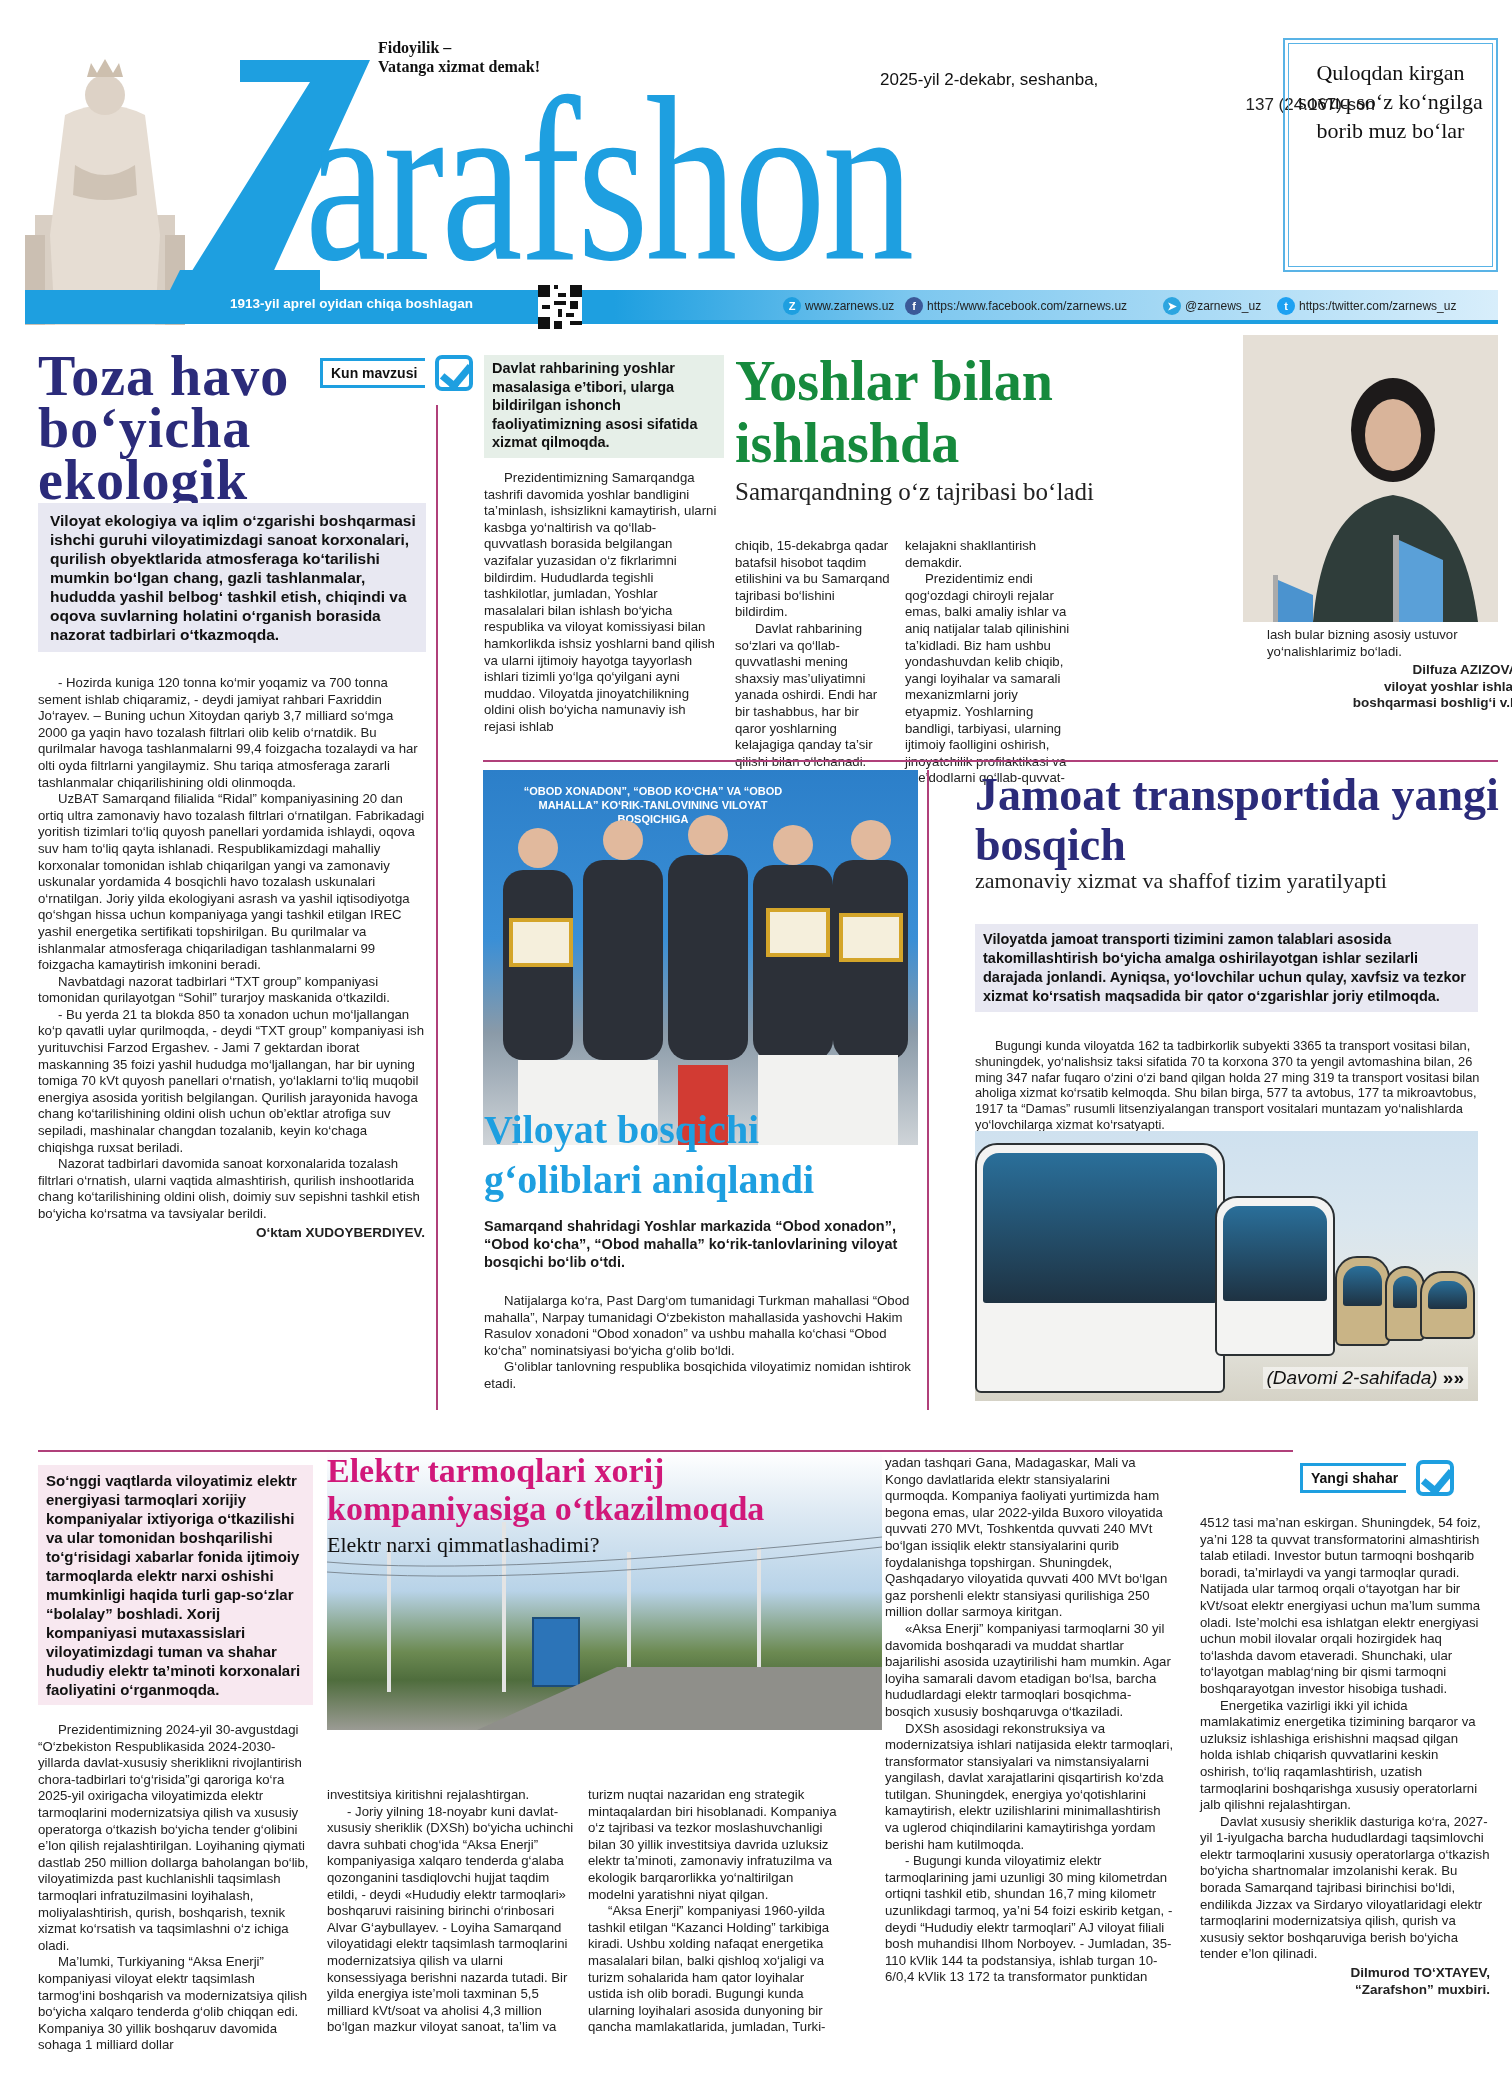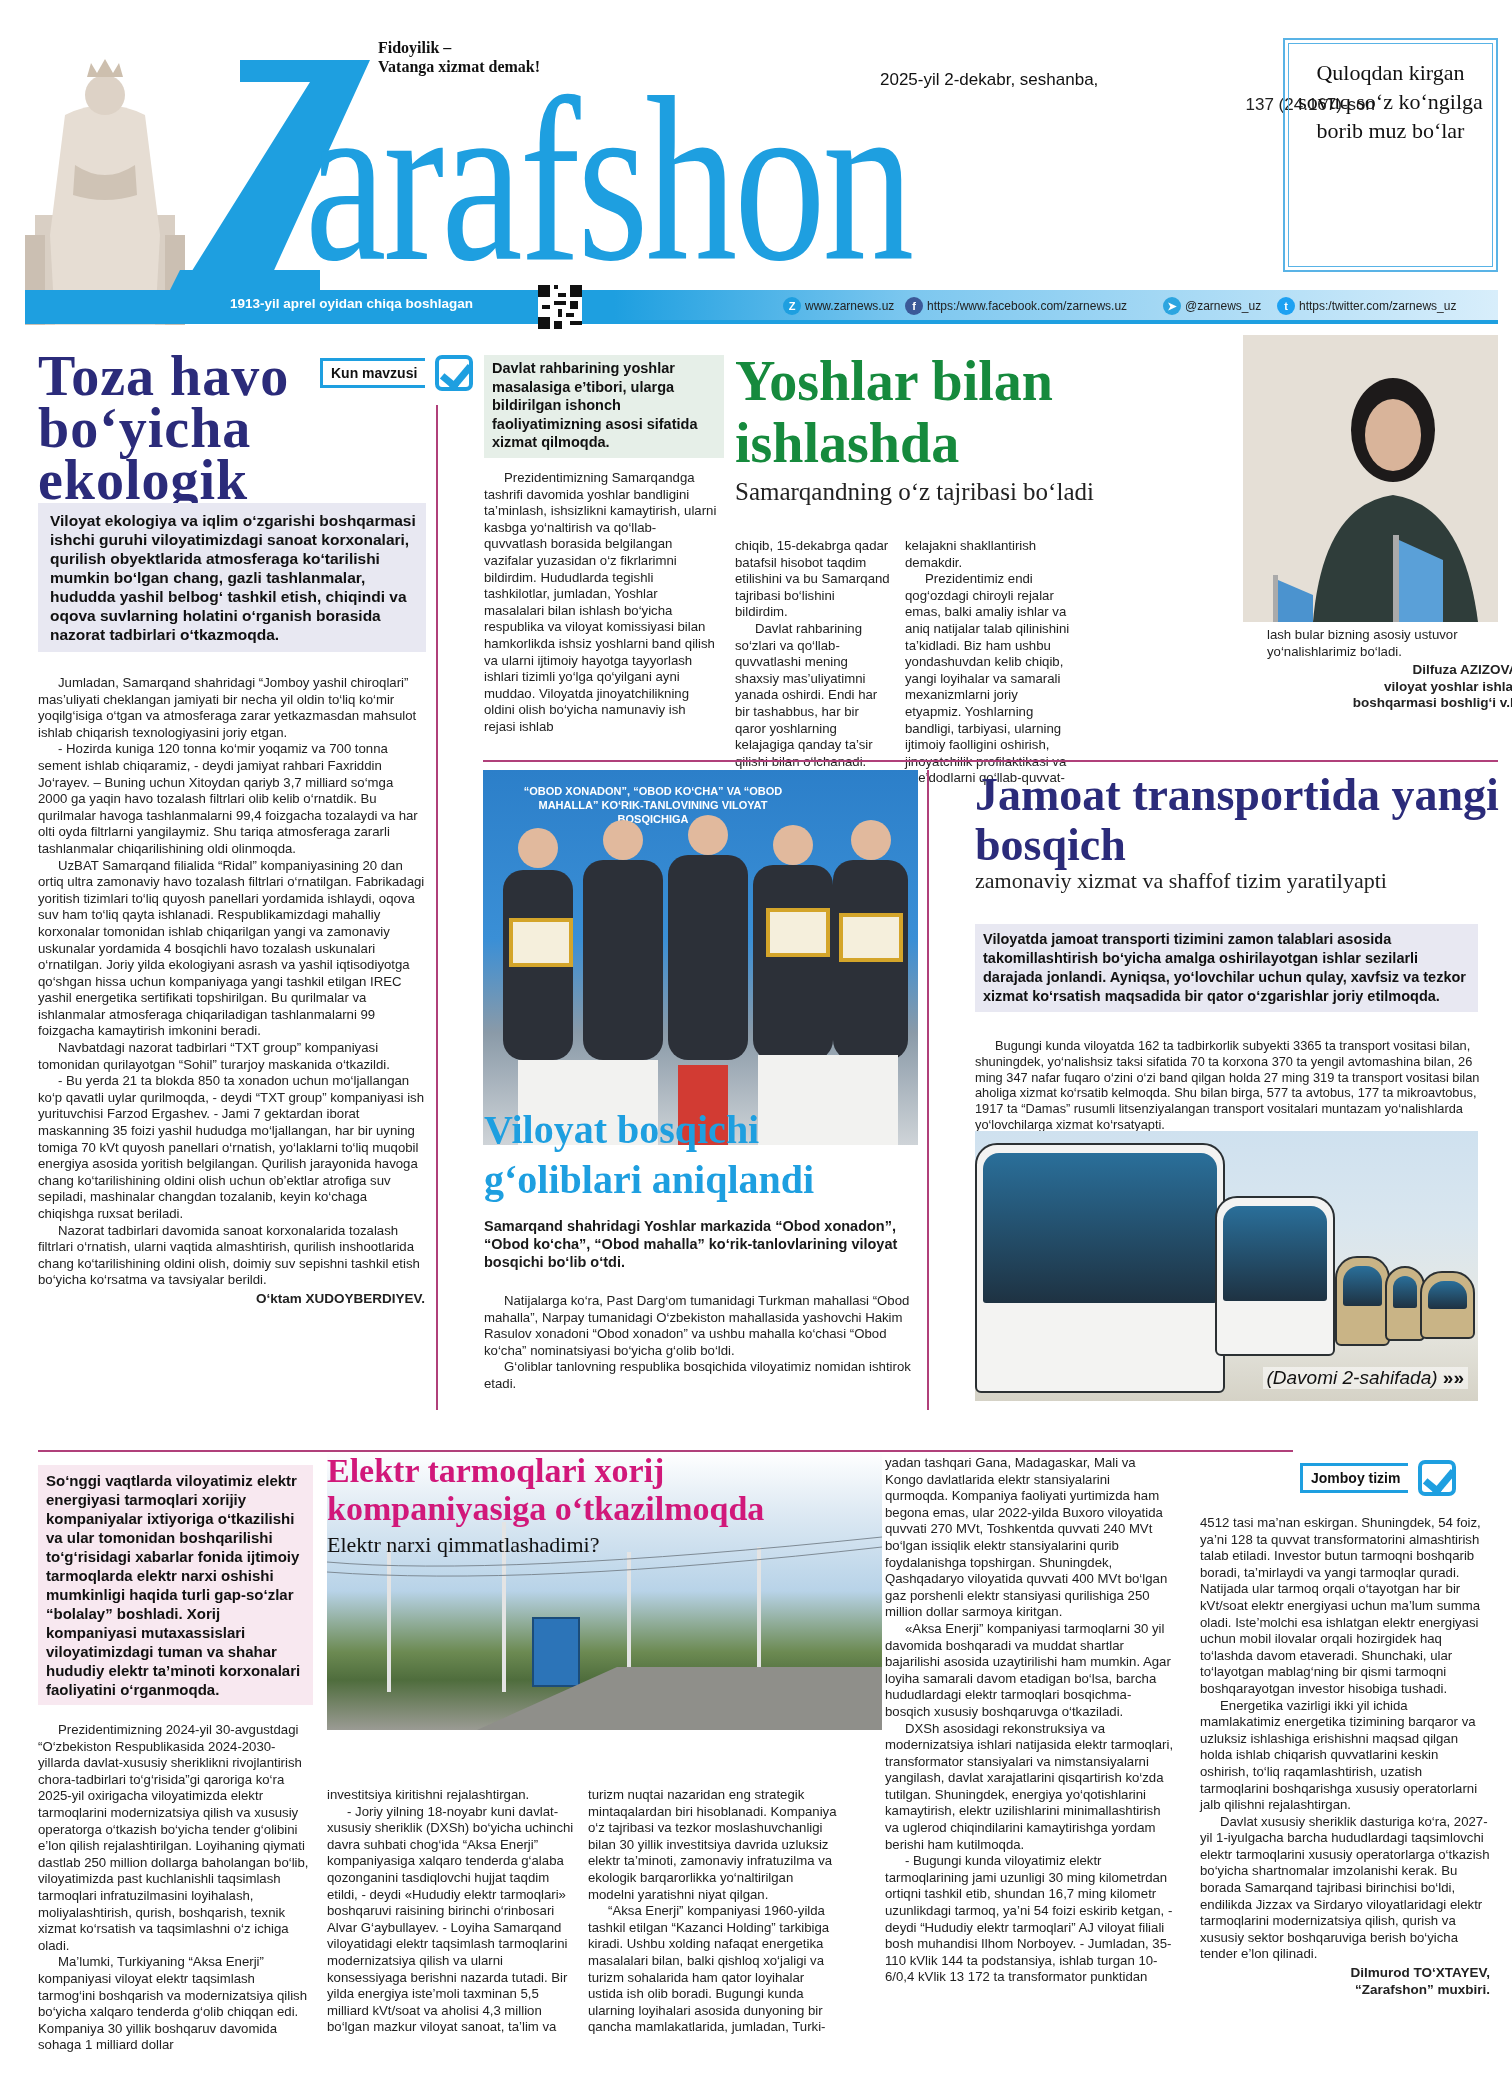--- a/index.html
+++ b/index.html
@@ -154,21 +154,20 @@
 </div>
 
 <div class="abs a1-title">Toza havo bo‘yicha ekologik nazorat</div>
 <div class="abs badge" style="left:320px; top:355px;">
   <span class="badge-label">Kun mavzusi</span>
   <span class="check"></span>
 </div>
 <div class="vrule" style="left:436px; top:405px; height:1005px;"></div>
 <div class="abs lead a1-lead">Viloyat ekologiya va iqlim o‘zgarishi boshqarmasi ishchi guruhi viloyatimizdagi sanoat korxonalari, qurilish obyektlarida atmosferaga ko‘tarilishi mumkin bo‘lgan chang, gazli tashlanmalar, hududda yashil belbog‘ tashkil etish, chiqindi va oqova suvlarning holatini o‘rganish borasida nazorat tadbirlari o‘tkazmoqda.</div>
 <div class="abs body-text a1-body">
-  <p>Jumladan, Samarqand shahridagi “Jomboy yashil chiroqlari” mas’uliyati cheklangan jamiyati bir necha yil oldin to‘liq ko‘mir yoqilg‘isiga o‘tgan va atmosferaga zarar yetkazmasdan mahsulot ishlab chiqarish texnologiyasini joriy etgan.</p>
   <p>-  Hozirda kuniga 120 tonna ko‘mir yoqamiz va 700 tonna sement ishlab chiqaramiz, - deydi jamiyat rahbari Faxriddin Jo‘rayev. – Buning uchun Xitoydan qariyb 3,7 milliard so‘mga 2000 ga yaqin havo tozalash filtrlari olib kelib o‘rnatdik. Bu qurilmalar havoga tashlanmalarni 99,4 foizgacha tozalaydi va har olti oyda filtrlarni yangilaymiz. Shu tariqa atmosferaga zararli tashlanmalar chiqarilishining oldi olinmoqda.</p>
   <p>UzBAT Samarqand filialida “Ridal” kompaniyasining 20 dan ortiq ultra  zamonaviy havo tozalash filtrlari o‘rnatilgan. Fabrikadagi yoritish tizimlari to‘liq quyosh panellari yordamida ishlaydi, oqova suv ham to‘liq qayta ishlanadi. Respublikamizdagi mahalliy korxonalar tomonidan ishlab chiqarilgan yangi va zamonaviy uskunalar yordamida 4 bosqichli havo tozalash uskunalari o‘rnatilgan. Joriy yilda ekologiyani asrash va yashil iqtisodiyotga qo‘shgan hissa uchun kompaniyaga yangi tashkil etilgan IREC yashil energetika sertifikati topshirilgan. Bu qurilmalar va ishlanmalar atmosferaga chiqariladigan tashlanmalarni 99 foizgacha kamaytirish imkonini beradi.</p>
   <p>Navbatdagi nazorat tadbirlari “TXT group” kompaniyasi tomonidan qurilayotgan “Sohil” turarjoy maskanida o‘tkazildi.</p>
   <p>-  Bu yerda 21 ta blokda 850 ta xonadon uchun mo‘ljallangan ko‘p qavatli uylar qurilmoqda, - deydi “TXT group” kompaniyasi ish yurituvchisi Farzod Ergashev. -  Jami 7 gektardan iborat maskanning 35 foizi yashil hududga mo‘ljallangan, har bir uyning tomiga 70 kVt quyosh panellari o‘rnatish, yo‘laklarni to‘liq muqobil energiya asosida yoritish belgilangan. Qurilish jarayonida havoga chang ko‘tarilishining oldini olish uchun ob’ektlar atrofiga suv sepiladi, mashinalar  changdan tozalanib, keyin ko‘chaga chiqishga ruxsat beriladi.</p>
   <p>Nazorat tadbirlari davomida sanoat korxonalarida tozalash filtrlari o‘rnatish, ularni vaqtida almashtirish, qurilish inshootlarida chang ko‘tarilishining oldini olish, doimiy suv sepishni tashkil etish bo‘yicha ko‘rsatma va tavsiyalar berildi.</p>
   <div class="sig">O‘ktam XUDOYBERDIYEV.</div>
 </div>
 
 <div class="abs lead y-lead">Davlat rahbarining yoshlar masalasiga e’tibori, ularga bildirilgan ishonch faoliyatimizning asosi sifatida xizmat qilmoqda.</div>
 <div class="abs body-text y-col1">
@@ -298,21 +297,21 @@
   <div>turizm nuqtai nazaridan eng strategik mintaqalardan biri hisoblanadi. Kompaniya o‘z tajribasi va tezkor moslashuvchanligi bilan 30 yillik investitsiya davrida uzluksiz elektr ta’minoti, zamonaviy infratuzilma va ekologik barqarorlikka yo‘naltirilgan modelni yaratishni niyat qilgan.</div>
   <p>“Aksa Enerji” kompaniyasi 1960-yilda tashkil etilgan “Kazanci Holding” tarkibiga kiradi. Ushbu xolding nafaqat energetika masalalari bilan, balki qishloq xo‘jaligi va turizm sohalarida ham qator loyihalar ustida ish olib boradi. Bugungi kunda ularning loyihalari asosida dunyoning bir qancha mamlakatlarida, jumladan, Turki-</p>
 </div>
 <div class="abs body-text e-col4">
   <div>yadan tashqari Gana, Madagaskar, Mali va Kongo davlatlarida elektr stansiyalarini qurmoqda. Kompaniya faoliyati yurtimizda ham begona emas, ular  2022-yilda Buxoro viloyatida quvvati 270 MVt, Toshkentda quvvati 240 MVt bo‘lgan issiqlik elektr stansiyalarini qurib foydalanishga topshirgan. Shuningdek, Qashqadaryo viloyatida quvvati 400 MVt bo‘lgan gaz porshenli elektr stansiyasi qurilishiga 250 million dollar sarmoya kiritgan.</div>
   <p>«Aksa Enerji” kompaniyasi tarmoqlarni 30 yil davomida boshqaradi va muddat shartlar bajarilishi asosida uzaytirilishi ham mumkin. Agar loyiha samarali davom etadigan bo‘lsa, barcha hududlardagi elektr tarmoqlari bosqichma-bosqich xususiy boshqaruvga o‘tkaziladi.</p>
   <p>DXSh asosidagi rekonstruksiya va modernizatsiya ishlari natijasida elektr tarmoqlari, transformator stansiyalari va nimstansiyalarni yangilash, davlat xarajatlarini qisqartirish ko‘zda tutilgan. Shuningdek, energiya yo‘qotishlarini kamaytirish, elektr uzilishlarini minimallashtirish va uglerod chiqindilarini kamaytirishga yordam berishi ham kutilmoqda.</p>
   <p>- Bugungi kunda viloyatimiz elektr tarmoqlarining jami uzunligi 30 ming kilometrdan ortiqni tashkil etib, shundan 16,7 ming kilometr uzunlikdagi tarmoq, ya’ni 54 foizi eskirib ketgan, - deydi “Hududiy elektr tarmoqlari” AJ viloyat filiali bosh muhandisi Ilhom Norboyev. - Jumladan, 35-110 kVlik 144 ta podstansiya, ishlab turgan 10-6/0,4 kVlik 13 172 ta transformator punktidan</p>
 </div>
 <div class="abs badge" style="left:1300px; top:1460px;">
-  <span class="badge-label">Jomboy tizim</span>
+  <span class="badge-label">Yangi shahar</span>
   <span class="check"></span>
 </div>
 <div class="abs body-text e-col5">
   <div>4512 tasi ma’nan eskirgan. Shuningdek, 54 foiz, ya’ni 128 ta quvvat transformatorini almashtirish talab etiladi. Investor butun tarmoqni boshqarib boradi, ta’mirlaydi va yangi tarmoqlar quradi. Natijada ular tarmoq orqali o‘tayotgan har bir kVt/soat elektr energiyasi uchun ma’lum summa oladi. Iste’molchi esa ishlatgan elektr energiyasi uchun mobil ilovalar orqali hozirgidek haq to‘lashda davom etaveradi. Shunchaki, ular to‘layotgan mablag‘ning bir qismi tarmoqni boshqarayotgan investor hisobiga tushadi.</div>
   <p>Energetika vazirligi ikki yil ichida mamlakatimiz energetika tizimining barqaror va uzluksiz ishlashiga erishishni maqsad qilgan holda ishlab chiqarish quvvatlarini keskin oshirish, to‘liq raqamlashtirish, uzatish tarmoqlarini boshqarishga xususiy operatorlarni jalb qilishni rejalashtirgan.</p>
   <p>Davlat xususiy sheriklik dasturiga ko‘ra, 2027-yil 1-iyulgacha barcha hududlardagi taqsimlovchi elektr tarmoqlarini xususiy operatorlarga o‘tkazish bo‘yicha shartnomalar imzolanishi kerak. Bu borada Samarqand tajribasi birinchisi bo‘ldi,  endilikda Jizzax va Sirdaryo viloyatlaridagi elektr tarmoqlarini modernizatsiya qilish, qurish va xususiy sektor boshqaruviga berish bo‘yicha tender e’lon qilinadi.</p>
   <div class="sig">Dilmurod TO‘XTAYEV,</div>
   <div class="sig" style="margin-top:0">“Zarafshon” muxbiri.</div>
 </div>
 

